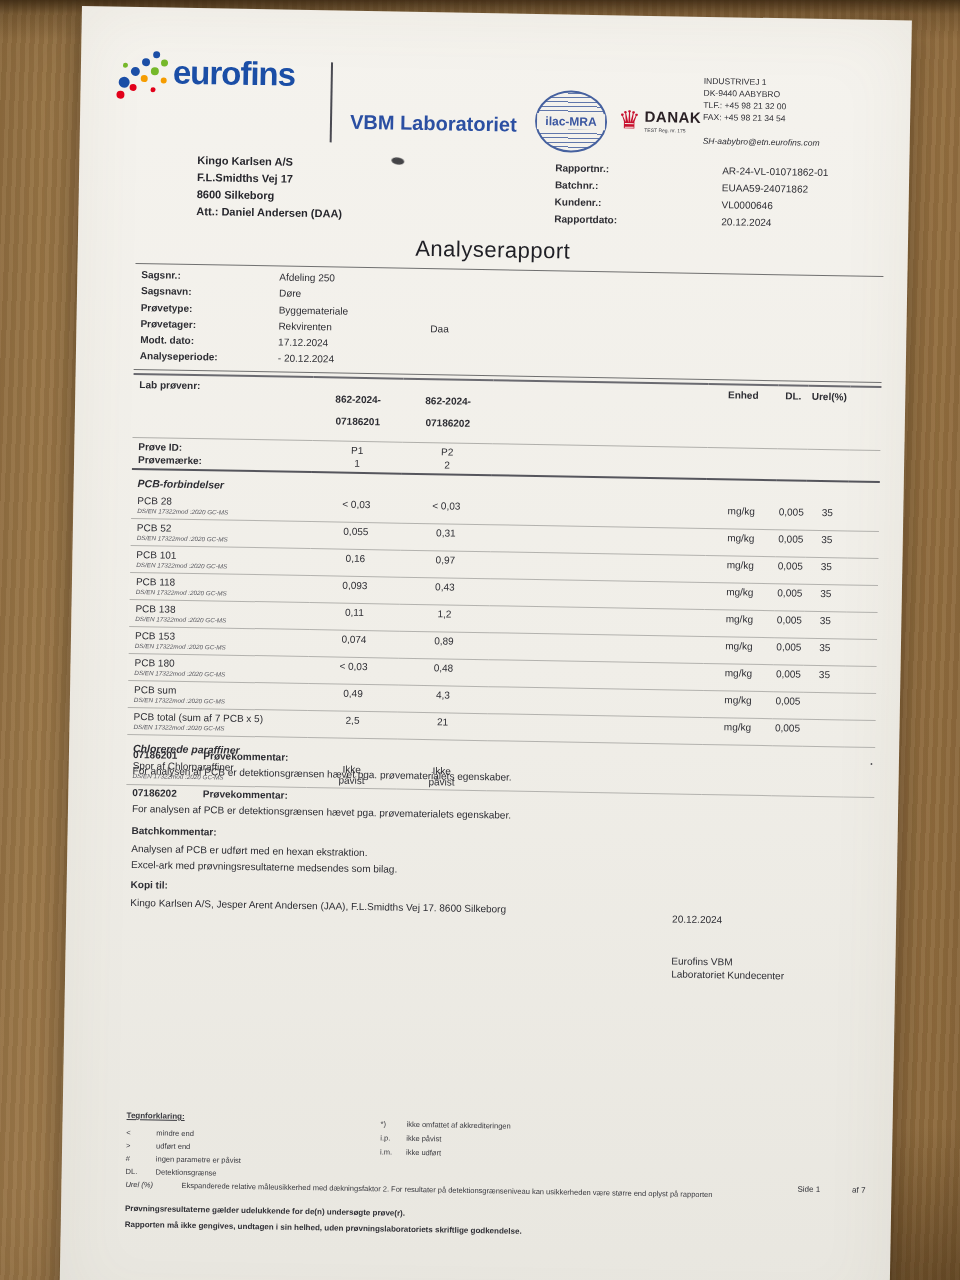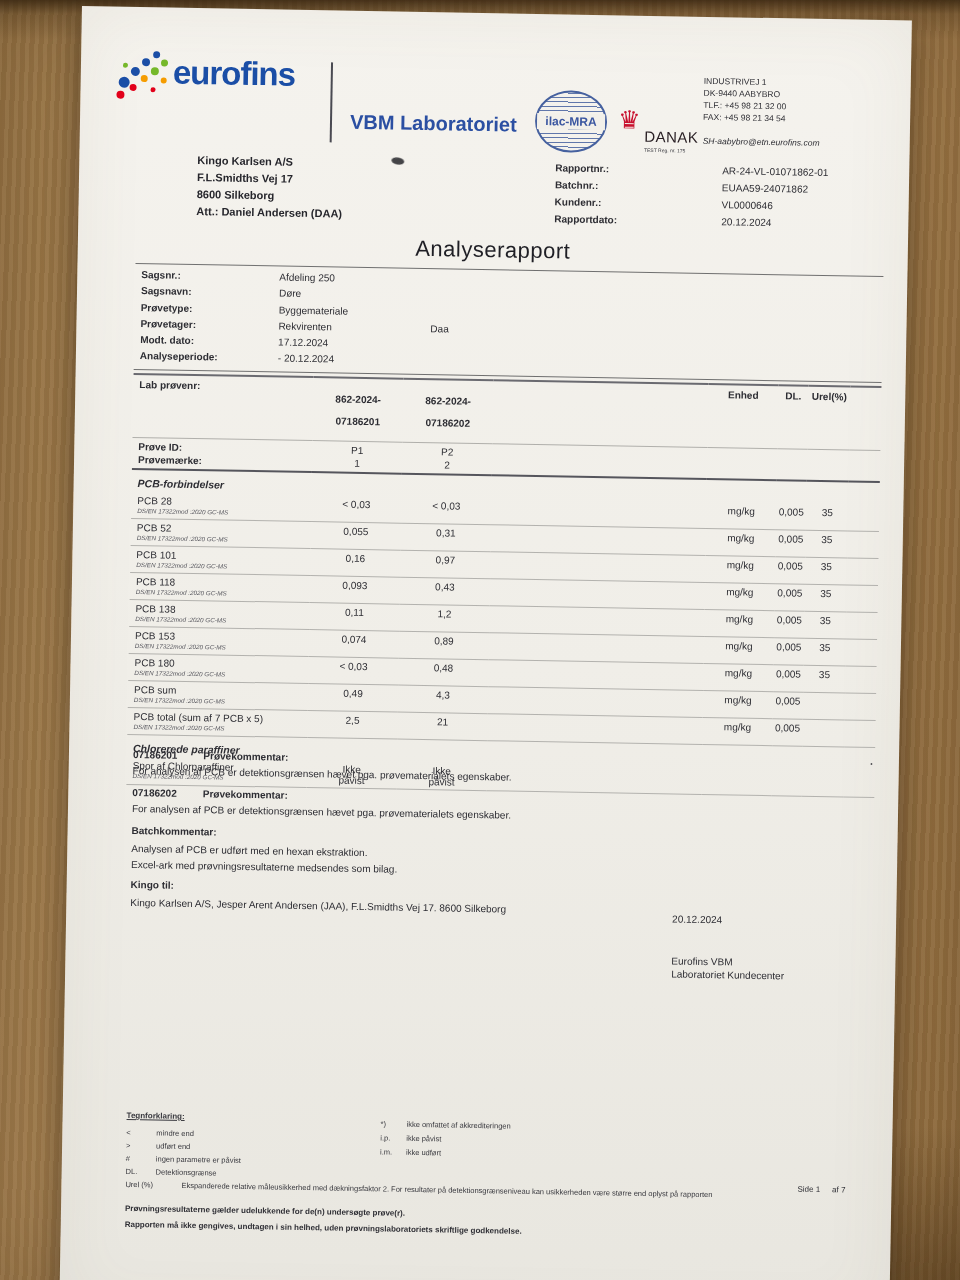--- a/index.html
+++ b/index.html
@@ -24,21 +24,21 @@
   .brandname{left:92px;top:46px;font-size:33px;font-weight:bold;color:#1b4ea6;letter-spacing:-1px;}
   .divider{left:250px;top:52px;width:2px;height:80px;background:#4a4a52;}
   .vbm{left:270px;top:100px;font-size:20px;font-weight:bold;color:#2b4fa2;}
   .ilac{left:455px;top:76px;width:72px;height:62px;}
   .ilac .oval{width:100%;height:100%;box-sizing:border-box;border:2px solid #46619f;border-radius:50%;
     background:repeating-linear-gradient(180deg, rgba(70,97,159,.85) 0 1px, transparent 1px 4.5px);}
   .ilac .band{position:absolute;left:2px;right:2px;top:50%;transform:translateY(-50%);
     background:#f2f0ea;text-align:center;font-weight:bold;font-size:12px;color:#3a56a0;padding:1px 0;}
   .danak{left:538px;top:92px;display:flex;gap:4px;align-items:flex-start;}
   .crown{font-size:25px;line-height:1;color:#c8102e;}
-  .danak-name{font-size:15px;font-weight:normal;color:#2a2025;letter-spacing:.5px;margin-top:20px;}
+  .danak-name{font-size:15px;font-weight:bold;color:#2a2025;letter-spacing:.5px;}
   .danak-sub{font-size:5px;color:#3a3a40;margin-top:2px;}
   .addr{left:623px;top:58px;font-size:8.5px;line-height:12px;color:#2e2e34;}
   .addr .email{font-style:italic;margin-top:12px;}
   
   .recipient{left:118px;top:144px;font-size:11px;font-weight:bold;line-height:17px;color:#26262c;}
   .meta{left:476px;top:145px;display:grid;grid-template-columns:167px auto;font-size:10px;line-height:17px;}
   .meta .lab{font-weight:bold;}
   .smudge{left:312px;top:146px;width:13px;height:7px;background:#26262b;border-radius:50%;
     transform:rotate(8deg);filter:blur(.4px);opacity:.85;}
   
@@ -68,25 +68,25 @@
   
   .comline{display:flex;gap:26px;font-size:10px;font-weight:bold;}
   .comtext{font-size:10px;}
   .batchlines{font-size:10px;line-height:16px;}
   .rightblock{font-size:10px;line-height:13px;}
   
   .legend{left:64px;top:1104px;width:706px;font-size:7.5px;color:#38383e;}
   .legend-title{font-size:8px;font-weight:bold;text-decoration:underline;margin-bottom:6px;}
   .lrow{display:flex;line-height:13px;}
   .lsym{width:30px;flex:none;}
-  .urel-row .lsym{width:56px;}
+  .urel-row .lsym{width:56px;font-style:italic;}
   .legend-right{left:318px;top:1106px;font-size:7.5px;color:#38383e;}
   .lrow2{display:flex;line-height:14px;}
   .lsym2{width:26px;flex:none;}
-  .page{left:736px;top:1166px;font-size:8px;display:flex;gap:12px;color:#2e2e34;}
+  .page{left:736px;top:1166px;font-size:8px;display:flex;gap:32px;color:#2e2e34;}
   .notes{left:64px;top:1194px;font-size:8px;font-weight:bold;line-height:16px;color:#2f2f35;}
 </style>
 </head>
 <body>
 
 <div class="scene">
   <div class="paper">
     <div class="content">
 
       <div class="abs dots">
@@ -384,21 +384,21 @@
 
       <div class="abs comline" style="left:64px;top:818px;">
         <span>Batchkommentar:</span>
       </div>
       <div class="abs batchlines" style="left:64px;top:834px;">
         <div>Analysen af PCB er udført med en hexan ekstraktion.</div>
         <div>Excel-ark med prøvningsresultaterne medsendes som bilag.</div>
       </div>
 
       <div class="abs comline" style="left:64px;top:872px;">
-        <span>Kingo til:</span>
+        <span>Kopi til:</span>
       </div>
       <div class="abs comtext" style="left:64px;top:890px;">Kingo Karlsen A/S, Jesper Arent Andersen (JAA), F.L.Smidths Vej 17. 8600 Silkeborg</div>
 
       <div class="abs rightblock" style="left:606px;top:896px;">20.12.2024</div>
       <div class="abs rightblock" style="left:606px;top:938px;">
         <div>Eurofins VBM</div>
         <div>Laboratoriet Kundecenter</div>
       </div>
 
       <div class="abs legend">

